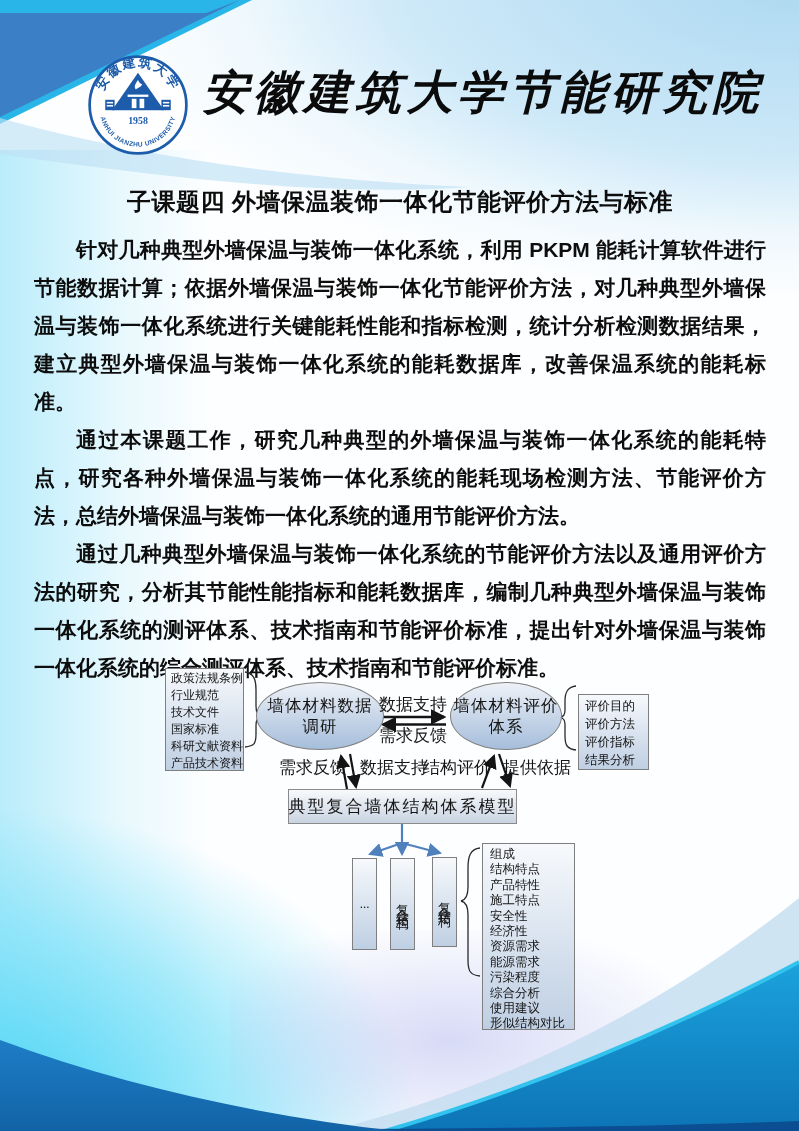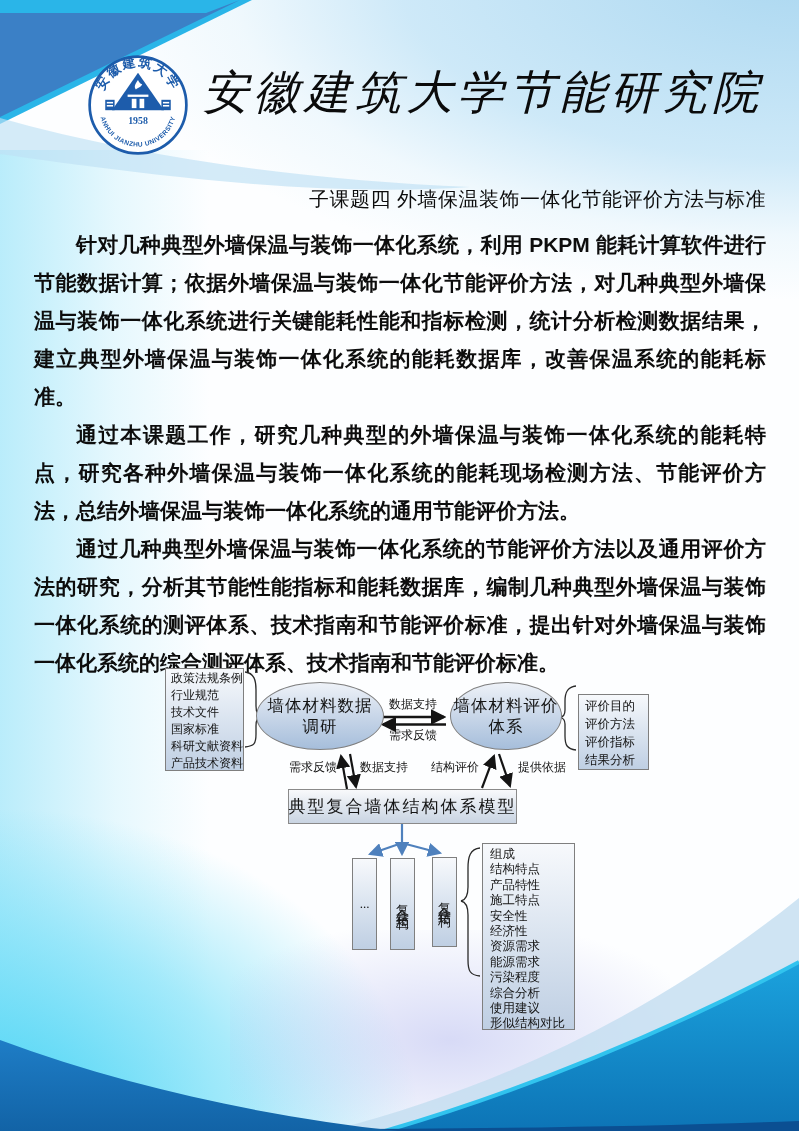--- a/index.html
+++ b/index.html
@@ -18,48 +18,48 @@
   .bg-bottom-cyan{position:absolute;left:0;bottom:0;width:560px;height:460px;
     background:radial-gradient(560px 430px at 0% 100%,
       rgba(64,210,244,0.95) 0%,rgba(110,222,248,0.6) 45%,rgba(255,255,255,0) 75%);}
   .bg-lavender{position:absolute;left:230px;top:930px;width:440px;height:201px;
     background:radial-gradient(60% 60% at 50% 55%,rgba(178,183,238,0.5) 0%,rgba(255,255,255,0) 100%);}
   .bg-svg{position:absolute;left:0;top:0;pointer-events:none;}
 
   
   .institute-title{
     position:absolute;left:200px;top:58px;width:566px;height:70px;
-    font-family:"Liberation Serif",serif;font-weight:normal;font-style:italic;
+    font-family:"Liberation Serif",serif;font-weight:bold;font-style:italic;
     font-size:46px;letter-spacing:5px;color:#0b0b0b;text-align:center;line-height:70px;
     white-space:nowrap;
   }
   .logo{position:absolute;left:86px;top:53px;width:104px;height:104px;}
 
   
   .doc{position:absolute;left:34px;top:186px;width:732px;color:#0d0d0d;}
-  .doc h1{margin:0 0 13px 0;font-size:20px;font-weight:normal;text-align:right;
+  .doc h1{margin:0 0 13px 0;font-size:24px;font-weight:bold;text-align:center;
     letter-spacing:0.5px;white-space:nowrap;}
   .doc p{margin:0;font-size:21px;line-height:38px;font-weight:600;
     text-align:justify;text-indent:2em;}
 
   
   .diagram{position:absolute;left:0;top:660px;width:799px;height:372px;
     font-family:"Liberation Serif",serif;color:#141414;}
   .diagram .abs{position:absolute;}
   .dbox{border:1px solid #7f7f7f;
     background:linear-gradient(to bottom,#f7f9fc 0%,#dde6f1 45%,#bfcfe3 100%);
     box-sizing:border-box;}
   .dellipse{border:1px solid #7f7f7f;border-radius:50%;
     background:linear-gradient(to bottom,#eef2f8 0%,#ccd9ea 45%,#a6bedb 100%);
     box-sizing:border-box;display:flex;flex-direction:column;align-items:center;justify-content:center;}
   .dellipse .l{font-size:16.5px;line-height:21px;letter-spacing:1px;}
   .list12 .li{font-size:12px;line-height:17.1px;white-space:nowrap;}
   .attr .li{font-size:12.5px;line-height:15.4px;white-space:nowrap;}
   .rlist .li{font-size:12.5px;line-height:18px;white-space:nowrap;}
-  .flabel{font-size:12px;line-height:15px;white-space:nowrap;}
+  .flabel{font-size:17px;line-height:15px;white-space:nowrap;}
   .model{display:flex;align-items:center;justify-content:center;
     font-size:17px;letter-spacing:2px;white-space:nowrap;
     border:1px solid #8a8a8a;
     background:linear-gradient(to bottom,#f8f9fb 0%,#e2e8f0 45%,#c9d4e2 100%);
     box-sizing:border-box;}
   .vbox{display:flex;align-items:center;justify-content:center;}
   .vtext{writing-mode:vertical-rl;text-orientation:upright;
     font-size:13px;letter-spacing:4px;line-height:25px;}
   .dots{font-size:13px;}
 </style>
@@ -190,21 +190,21 @@
     <div class="abs dbox rlist" style="left:578px;top:34px;width:71px;height:76px;padding:2px 6px;">
       <div class="li">评价目的</div>
       <div class="li">评价方法</div>
       <div class="li">评价指标</div>
       <div class="li">结果分析</div>
     </div>
 
     <div class="abs flabel" style="left:279px;top:100px;width:58px;text-align:right;">需求反馈</div>
     <div class="abs flabel" style="left:360px;top:100px;width:58px;">数据支持</div>
     <div class="abs flabel" style="left:423px;top:100px;width:56px;text-align:right;">结构评价</div>
-    <div class="abs flabel" style="left:518px;top:100px;width:58px;">提供依据</div>
+    <div class="abs flabel" style="left:503px;top:100px;width:58px;">提供依据</div>
 
     <div class="abs model" style="left:288px;top:129px;width:229px;height:35px;">典型复合墙体结构体系模型</div>
 
     <div class="abs dbox vbox" style="left:352px;top:198px;width:25px;height:92px;">
       <span class="dots">...</span>
     </div>
     <div class="abs dbox vbox" style="left:390px;top:198px;width:25px;height:92px;">
       <span class="vtext">复合结构二</span>
     </div>
     <div class="abs dbox vbox" style="left:432px;top:197px;width:25px;height:90px;">

